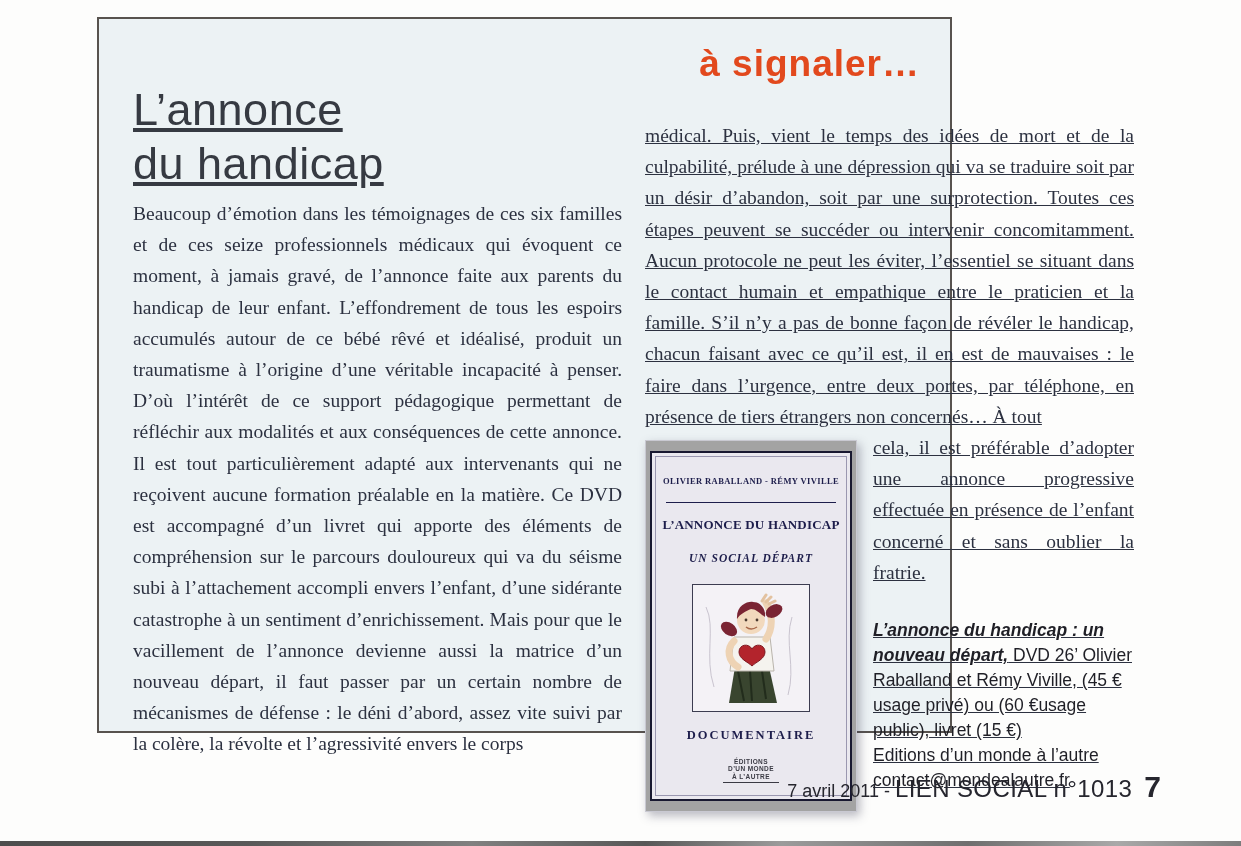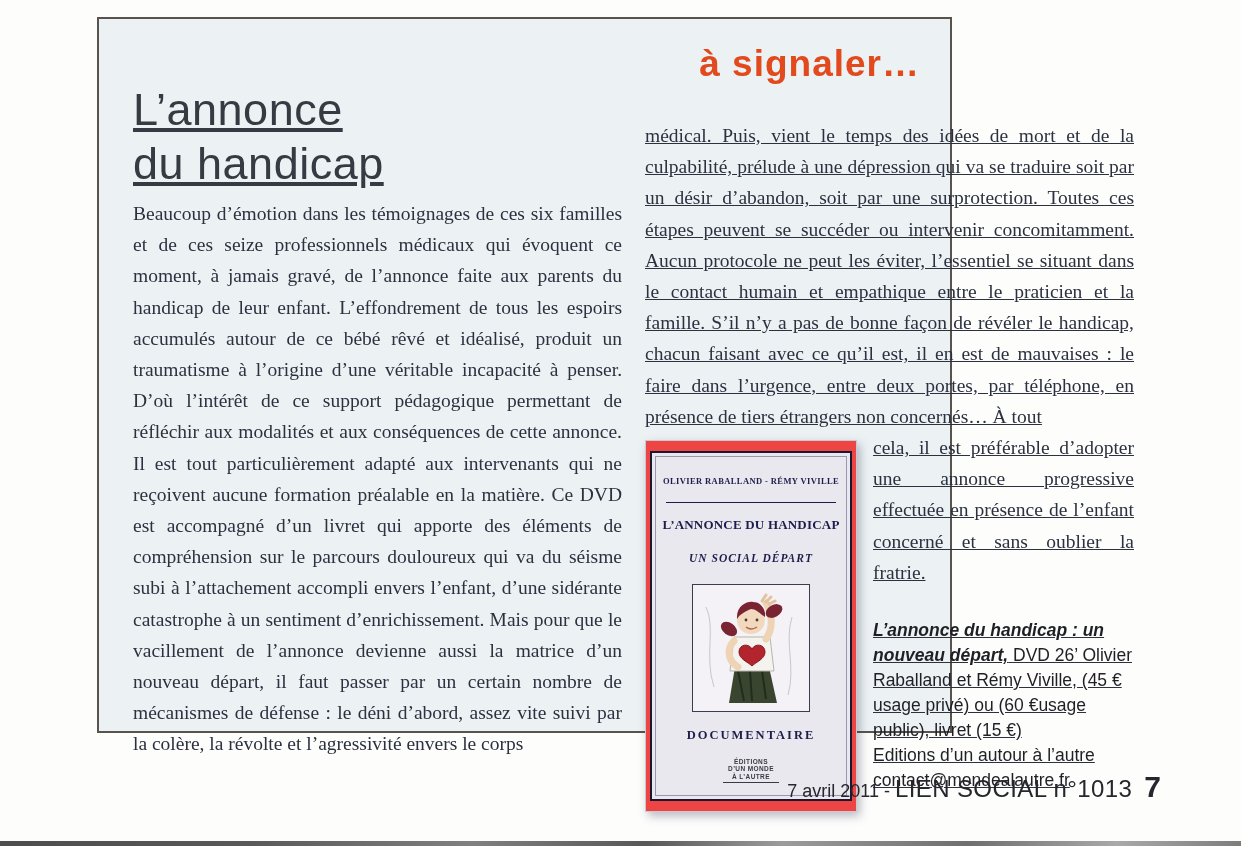--- a/index.html
+++ b/index.html
@@ -54,21 +54,21 @@
   .col-right { left: 546px; top: 101px; text-decoration: underline; }
   .col p { margin: 0; }
 
   
   .dvd-wrap {
     float: left;
     width: 212px;
     margin: 8px 16px 4px 0;
   }
   .dvd-sleeve {
-    background: #ef4444;
+    background: #a3a3a3;
     border: 1px solid #c9c9d2;
     padding: 10px 4px;
     box-shadow: 3px 4px 9px rgba(60,60,85,0.35);
   }
   .dvd-frame {
     background: #eae8ef;
     border: 2px solid #181830;
     padding: 3px;
   }
   .dvd-frame-inner {
@@ -220,21 +220,21 @@
             </div>
           </div>
         </div>
       </div>
     </div>
 
     <p>cela, il est préférable d’adopter une annonce progressive effectuée en présence de l’enfant concerné et sans oublier la fratrie.</p>
 
     <div class="media-caption">
       <span class="caption-title">L’annonce du handicap : un nouveau départ,</span><span> DVD 26’ Olivier Raballand et Rémy Viville, (45 € usage privé) ou (60 €usage public), livret (15 €)</span><br>
-      <span>Editions d’un autour à l’autre</span><br>
+      <span>Editions d’un monde à l’autre</span><br>
       <span>contact@mondealautre.fr</span>
     </div>
   </div>
 
 </div>
 
 <div class="page-footer">
   <span class="footer-date">7 avril 2011 - </span>
   <span class="footer-mag">LIEN SOCIAL n°1013</span>
   <span class="footer-page">7</span>

